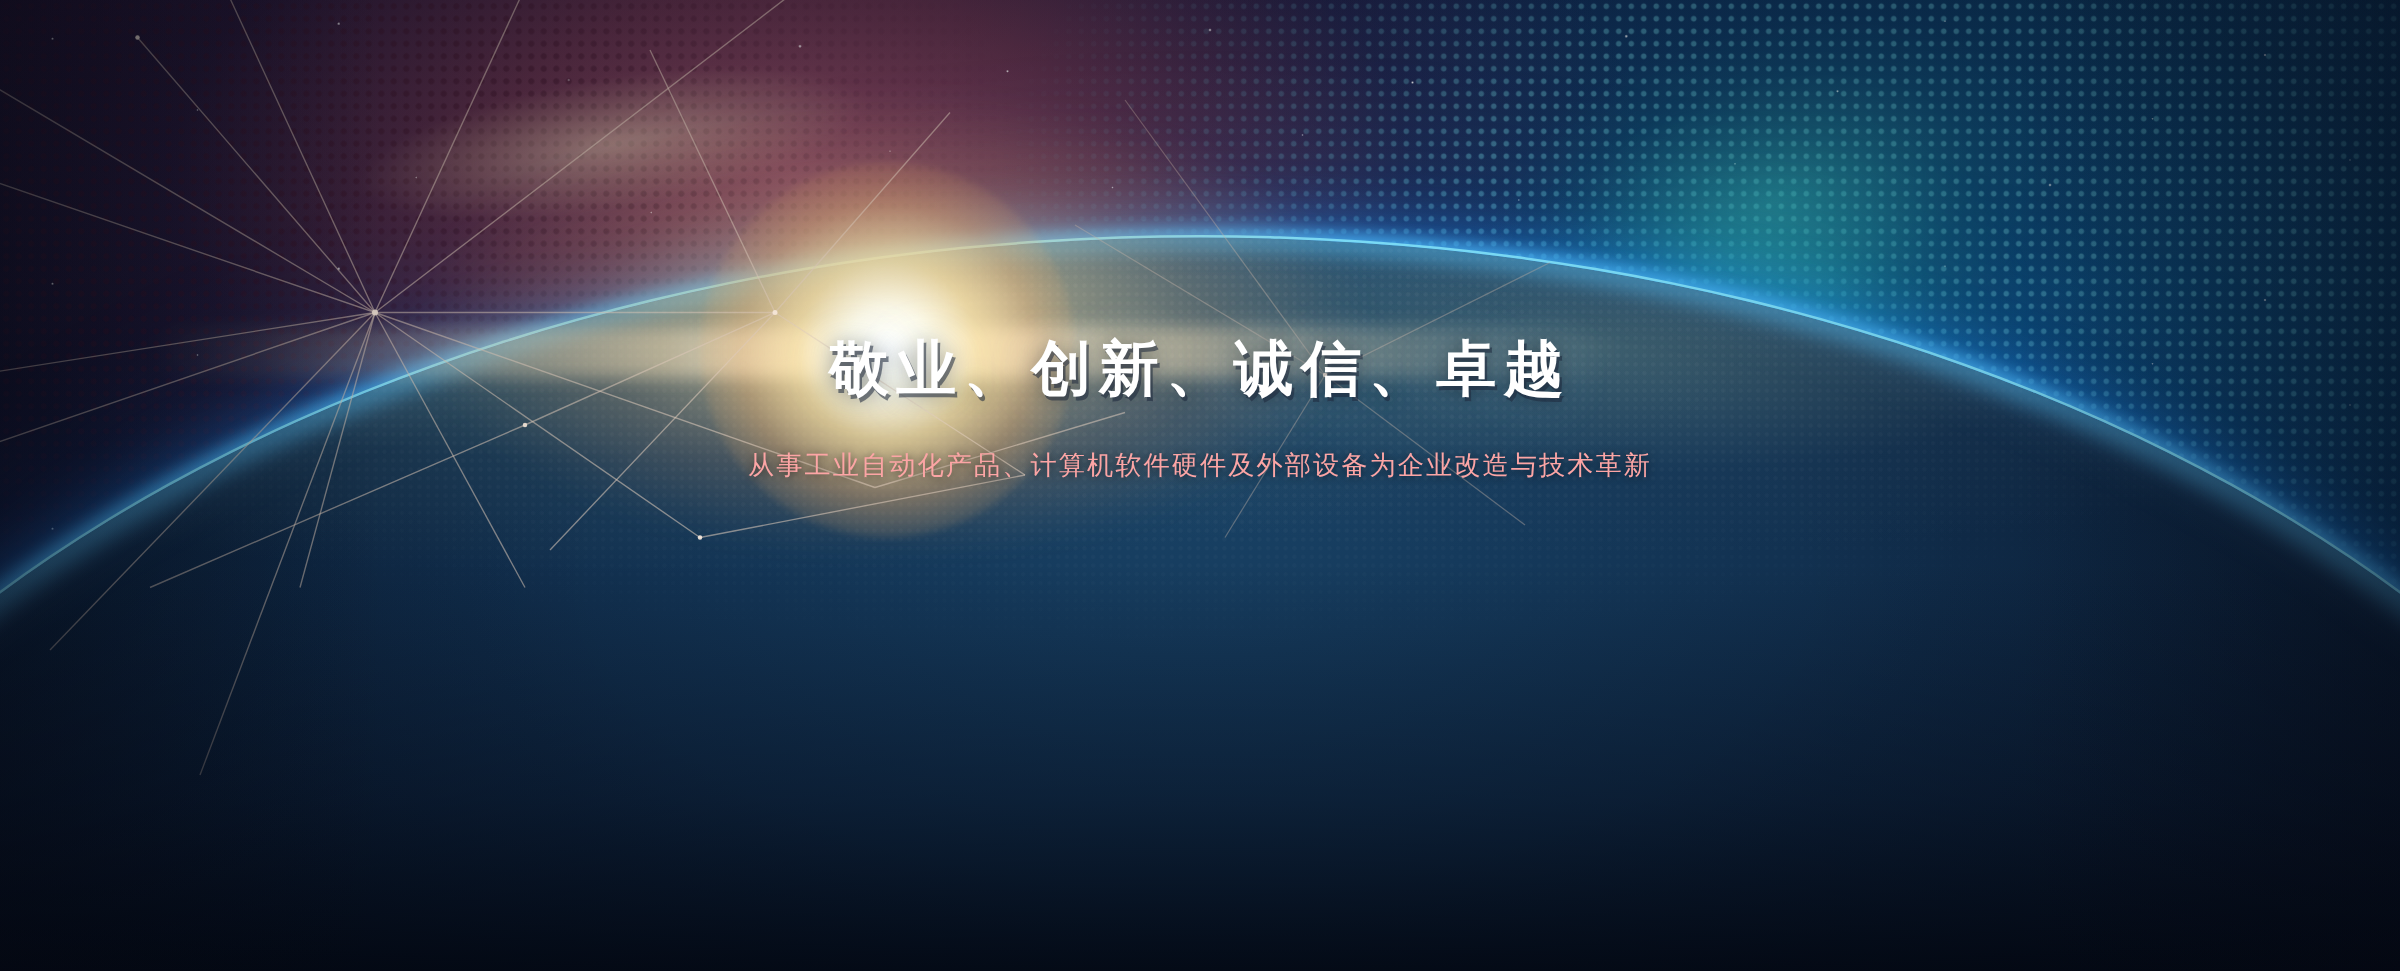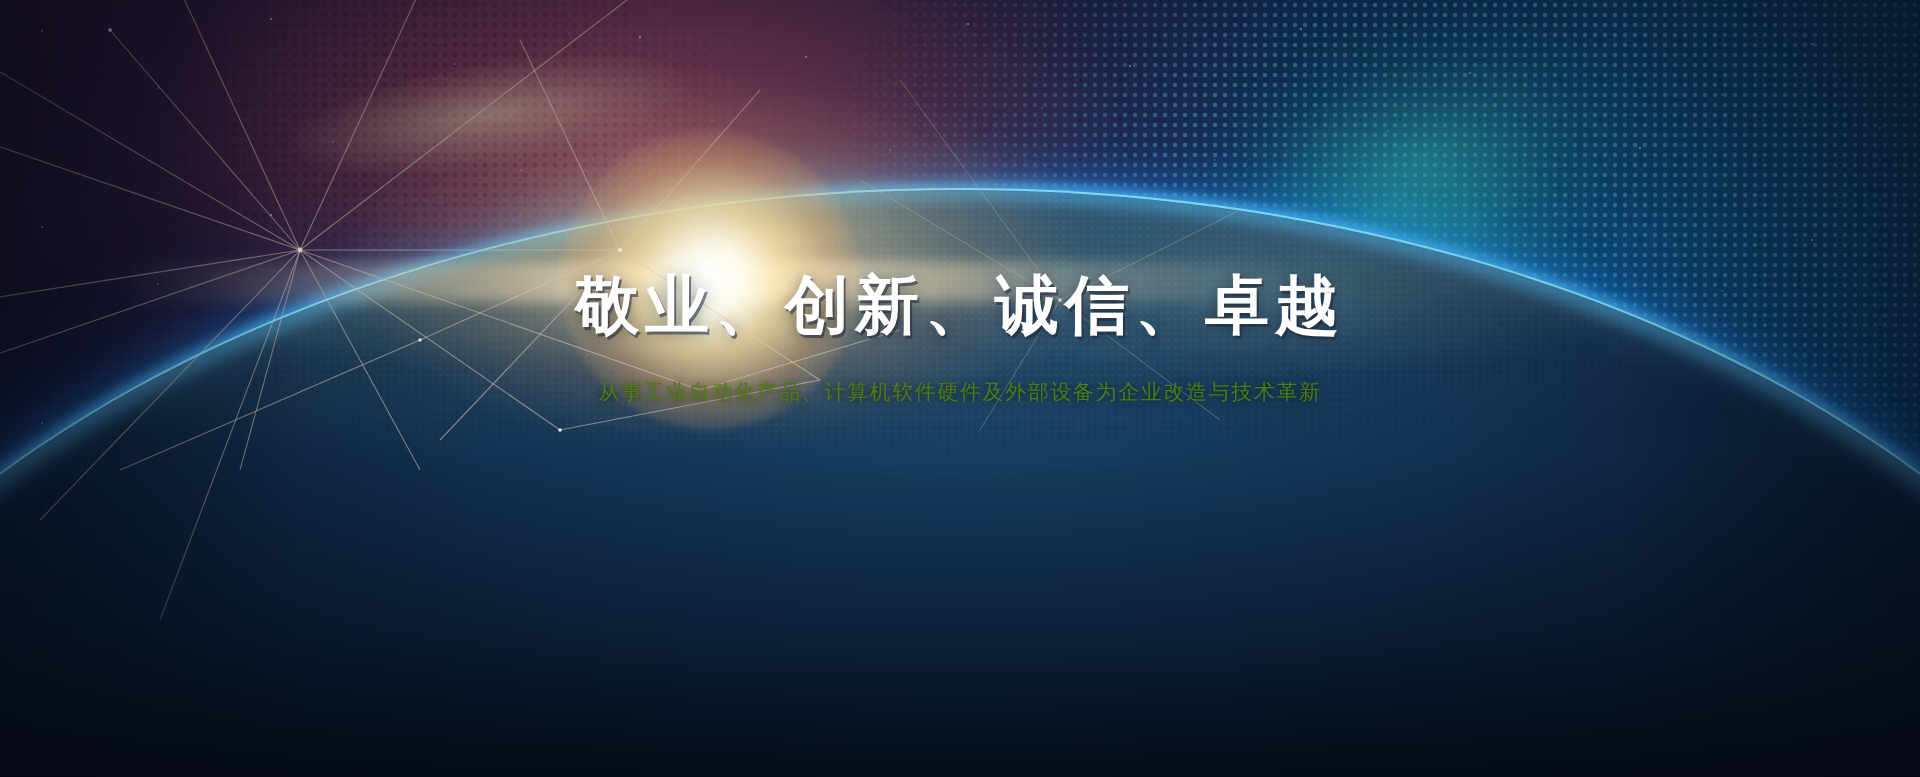--- a/index.html
+++ b/index.html
@@ -181,36 +181,36 @@
   }
 
   
   .content {
     position:absolute;
     left:0; right:0; top:268px;
     text-align:center;
     z-index:40;
   }
   .headline {
-    font-size:64px;
+    font-size:48px;
     font-weight:700;
     color:#ffffff;
     letter-spacing:6px;
     line-height:1.18;
     text-shadow:
        2px 3px 0 rgba(30,40,60,0.55),
        0 2px 16px rgba(0,0,0,0.42),
        0 0 40px rgba(140,200,255,0.28);
     white-space:nowrap;
   }
   .sub {
     margin-top:26px;
     font-size:21px;
     font-weight:400;
-    color:#4d7c0f;
+    color:#fca5a5;
     letter-spacing:1.6px;
     line-height:2.05;
     text-shadow: 0 1px 8px rgba(0,0,0,0.6);
     white-space:nowrap;
   }
 </style>
 </head>
 <body>
 
 <div class="banner">

